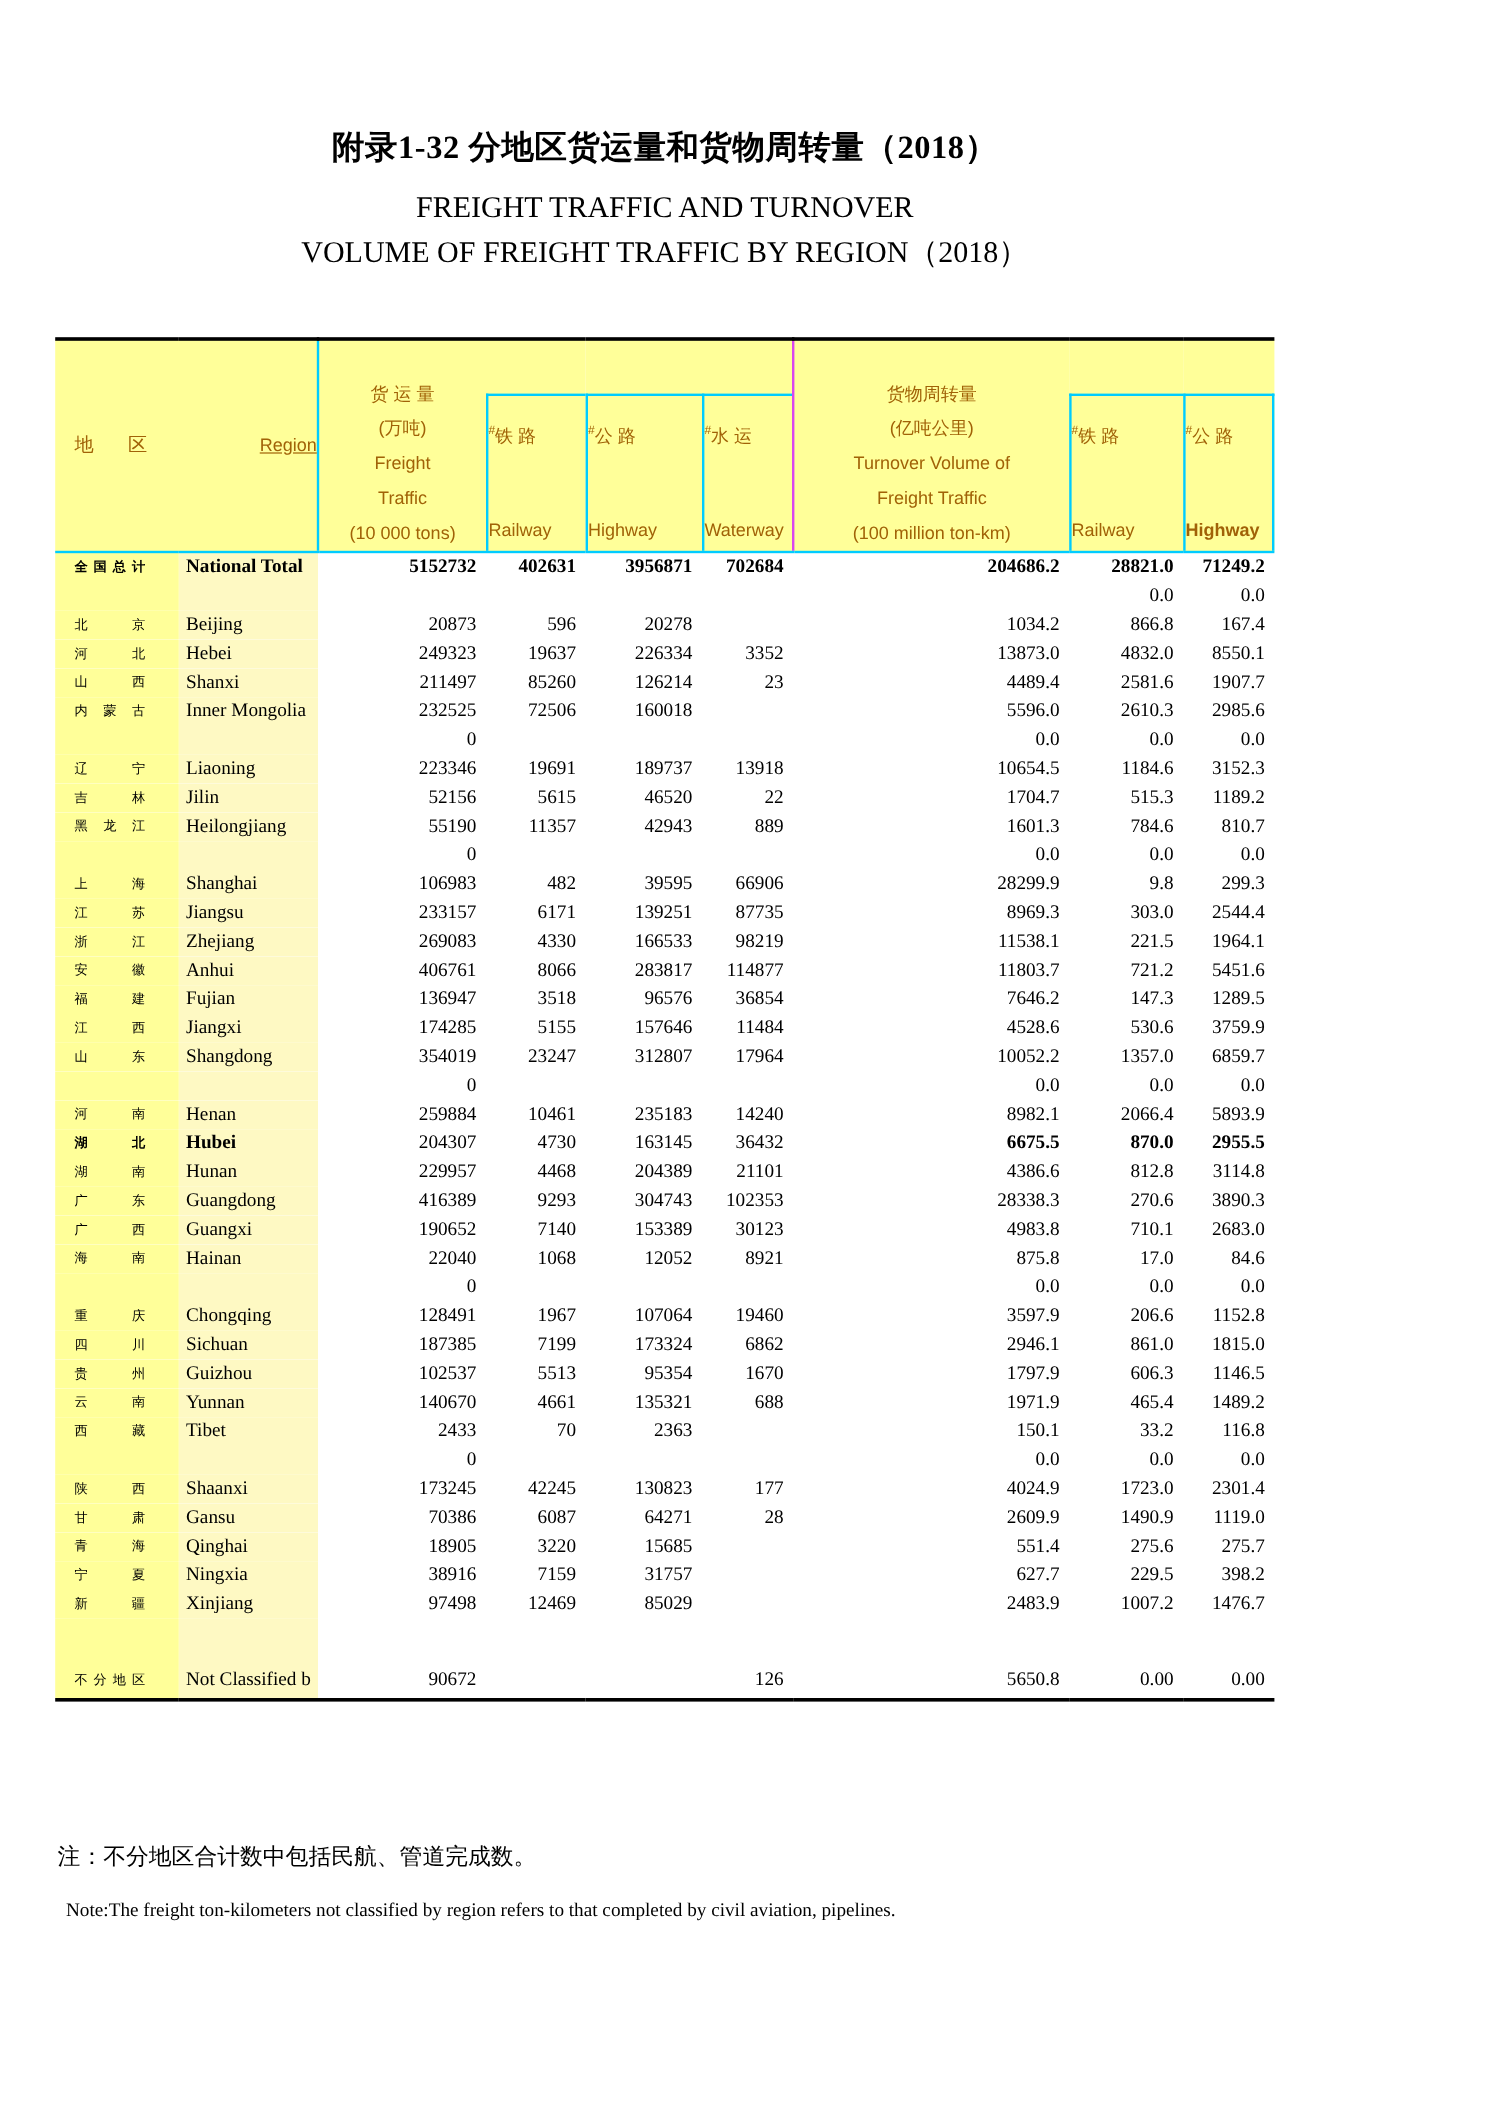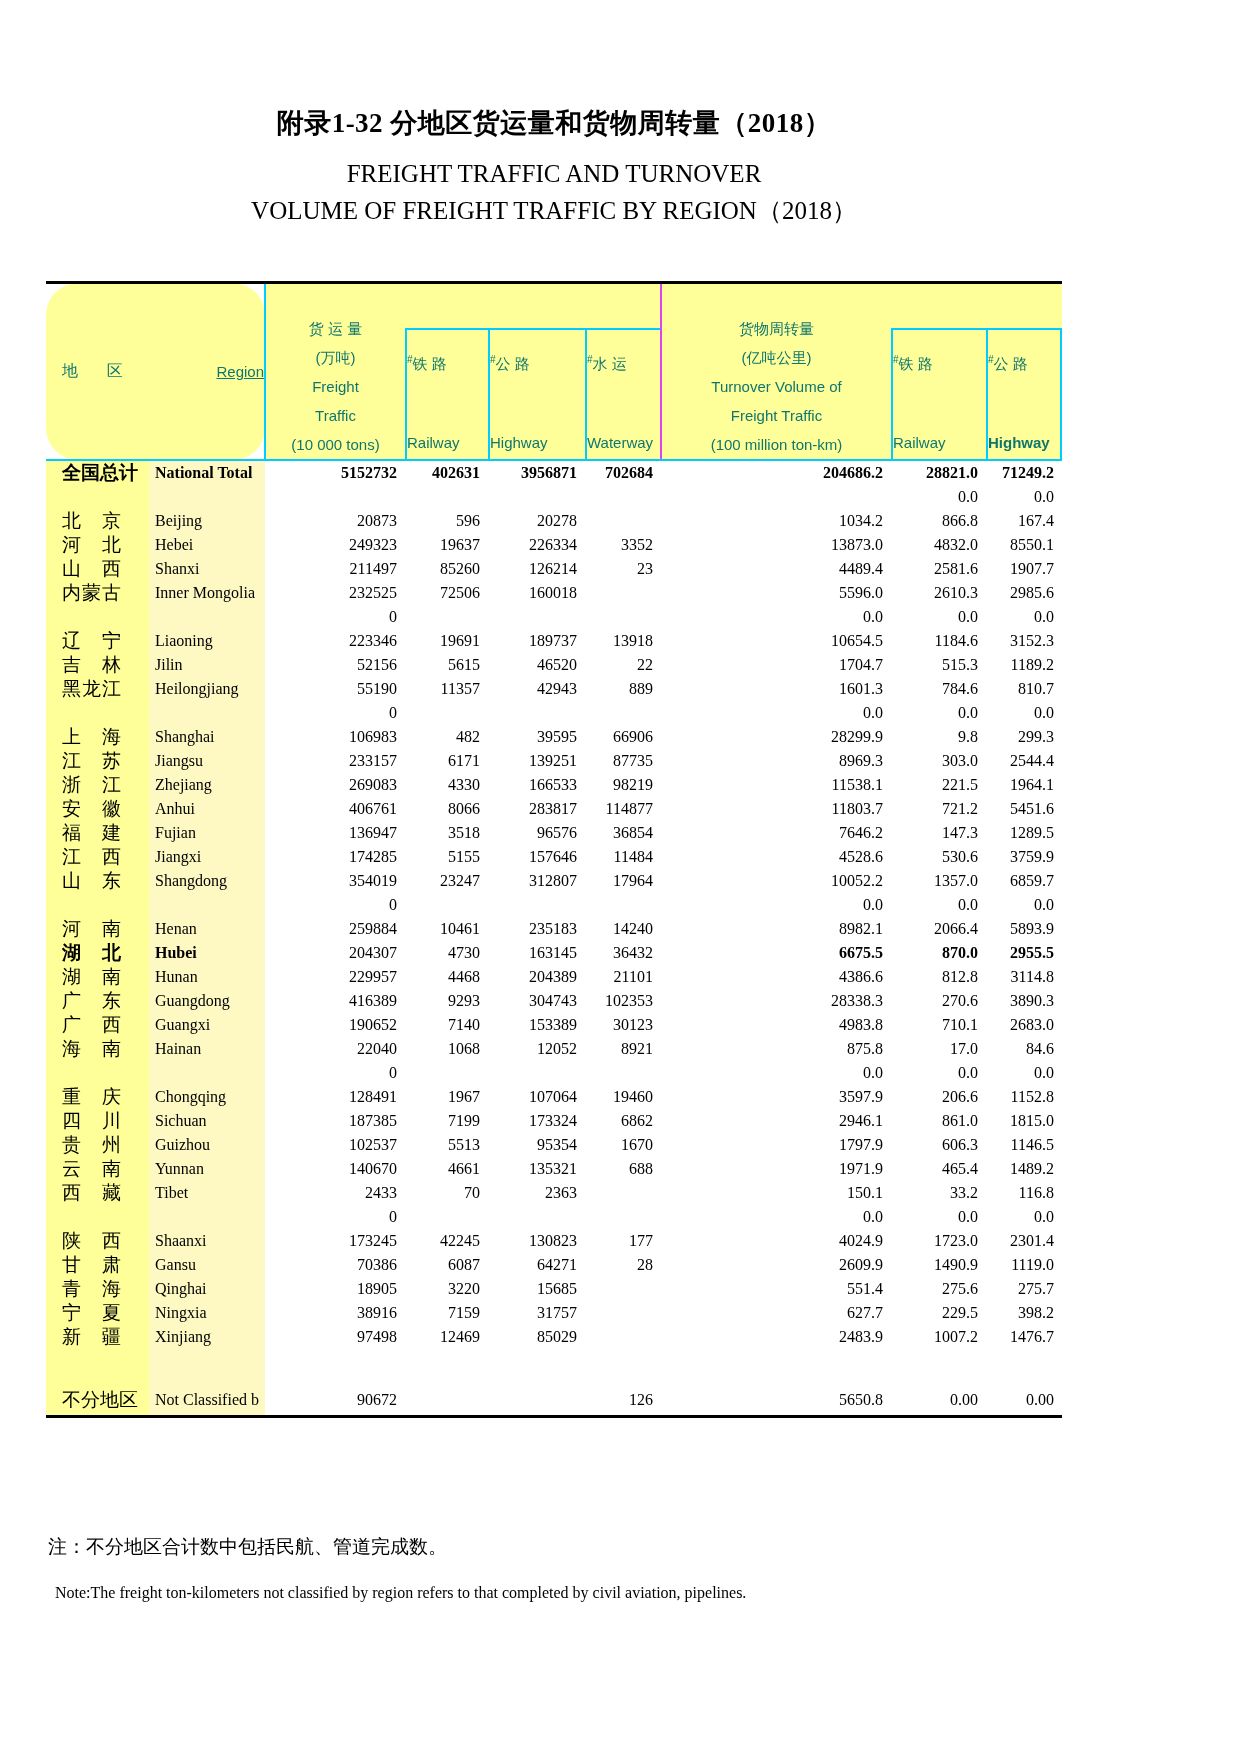--- a/index.html
+++ b/index.html
@@ -21,25 +21,25 @@
     border-top:3px solid #000;border-bottom:3px solid #000;
   }
   col.c-region-cn{width:103px;} col.c-region-en{width:116px;}
   col.c-freight{width:140px;}  col.c-rail{width:83px;}
   col.c-high{width:97px;}      col.c-water{width:76px;}
   col.c-turn{width:230px;}     col.c-trail{width:95px;}
   col.c-thigh{width:76px;}
 
   thead th{
     background:#FFFF99;font-weight:normal;
-    font-family:"Liberation Sans", sans-serif;font-size:15px;color:#0f766e;
+    font-family:"Liberation Sans", sans-serif;font-size:15px;color:#a16207;
     border-bottom:2px solid #00CCFF;padding:0;
   }
   thead tr{height:163px;}
-  th.h-region{vertical-align:middle;border-radius:32px;}
+  th.h-region{vertical-align:middle;}
   .region-flex{display:flex;align-items:center;}
   .region-cn-label{
     display:inline-block;width:103px;box-sizing:border-box;padding:0 26px 0 16px;
     text-align:justify;text-align-last:justify;font-size:16px;
   }
   .region-en-label{display:inline-block;width:116px;text-align:right;text-decoration:underline;}
   th.h-block{vertical-align:top;}
   .block-lines{padding-top:30px;line-height:29px;text-align:center;}
   th.h-sub{vertical-align:bottom;}
   .subbox{
@@ -54,21 +54,21 @@
   .sub-cn sup{font-size:10px;vertical-align:super;}
   .sub-en{white-space:nowrap;}
   .sub-en.em{font-weight:bold;}
 
   tbody td{
     height:24px;padding:0;font-size:16px;line-height:24px;
     font-family:"Liberation Serif", serif;white-space:nowrap;overflow:hidden;
   }
   tbody td.cn{
     background:#FFFF99;box-sizing:border-box;padding:0 28px 0 16px;
-    text-align:justify;text-align-last:justify;font-size:19px;
+    text-align:justify;text-align-last:justify;font-size:11px;
   }
   tbody td.en{background:#fef9c3;padding-left:6px;}
   tbody td.num{text-align:right;padding-right:8px;}
   tr.total td{font-weight:bold;}
   tr.hubei td.cn, tr.hubei td.en, tr.hubei td.c4, tr.hubei td.c5, tr.hubei td.c6{font-weight:bold;}
   tr.spacer td{height:36px;}
   tr.unclassified td{height:30px;}
 
   .notes{margin-top:116px;}
   .note-cn{font-size:19px;padding-left:2px;font-family:"Liberation Serif", serif;}

